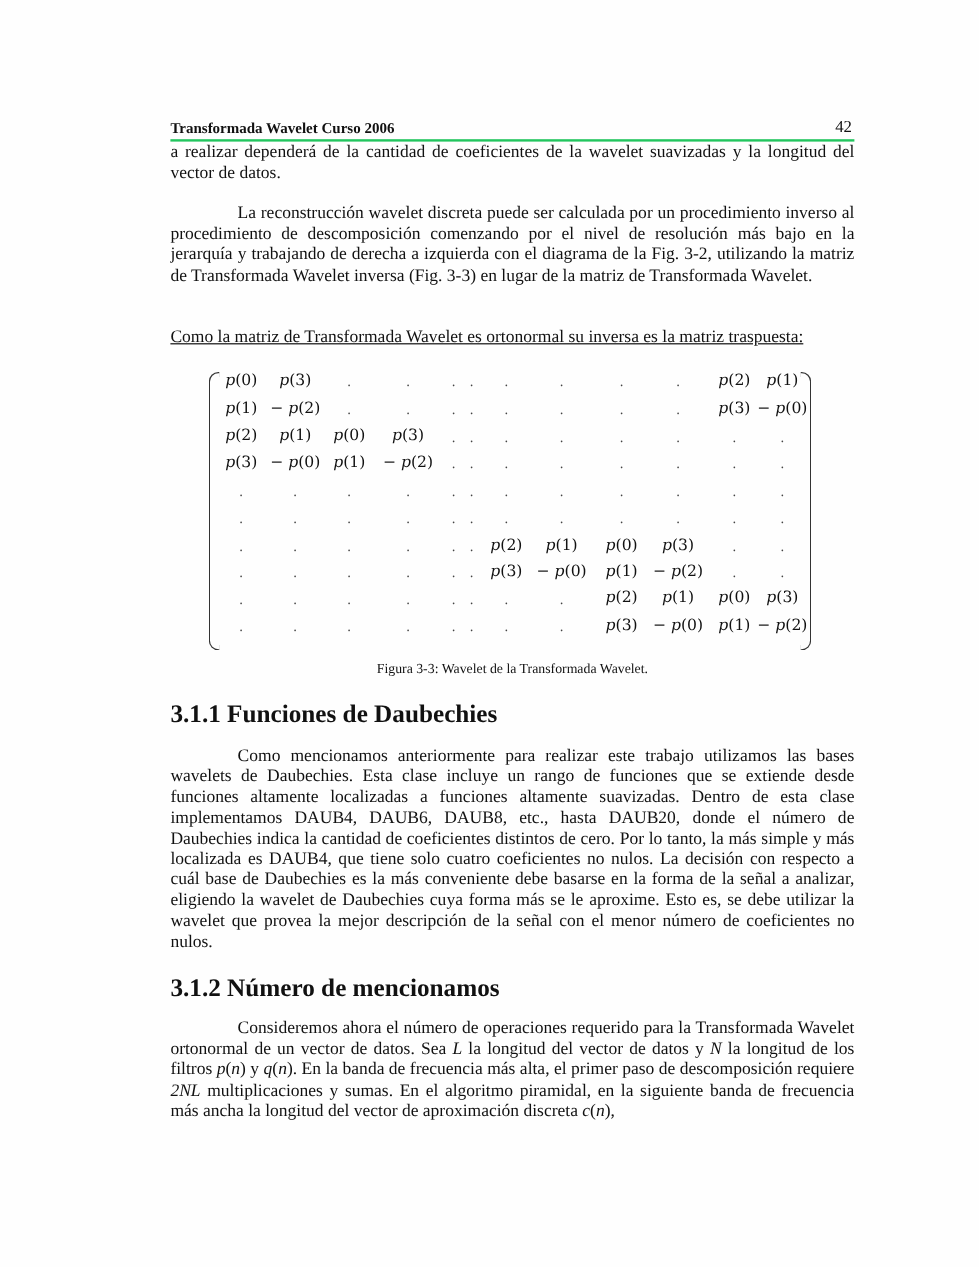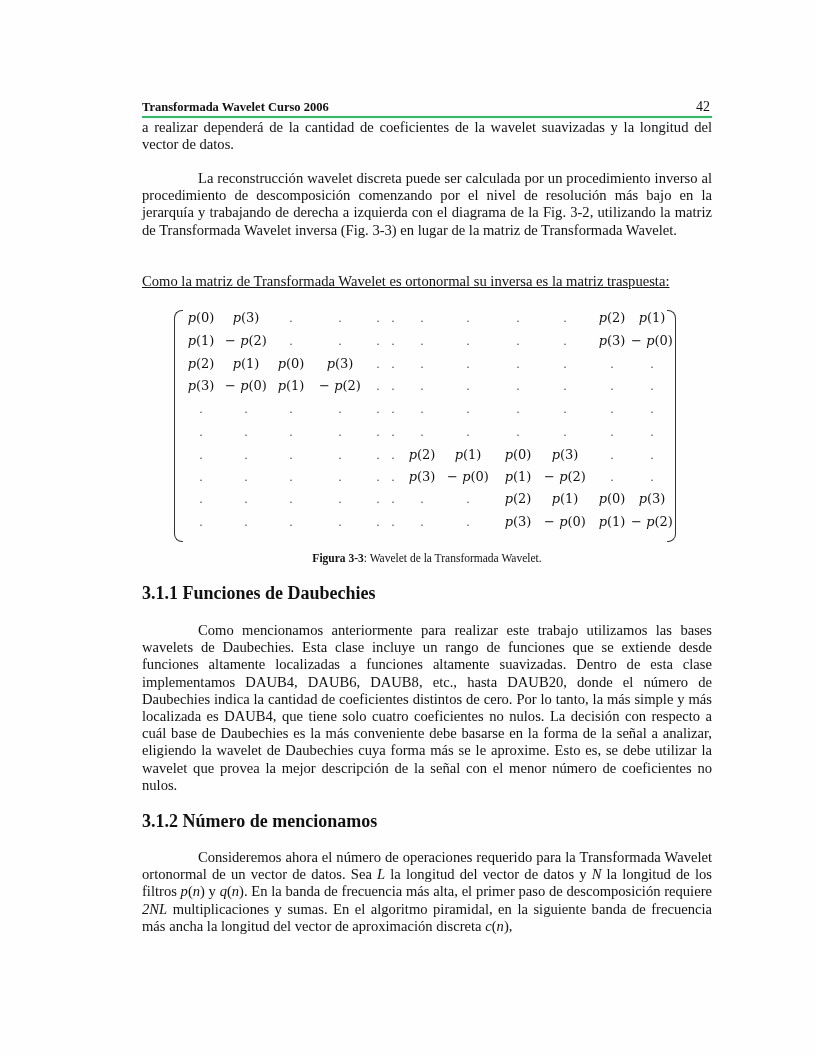--- a/index.html
+++ b/index.html
@@ -29,23 +29,23 @@
   .matrix .bracket-r { right: 0; border-left: none; border-radius: 0 8px 8px 0; }
   .cell {
     position: absolute; font-size: 14.5px; white-space: nowrap; transform: translateX(-50%);
     font-family: "DejaVu Serif", "Liberation Serif", serif; font-size: 13px;
   }
   .cell.dot { font-size: 11px; color: #444; }
   .cell i { font-style: italic; }
   .caption {
     position: absolute; left: 142px; top: 552px; width: 570px; text-align: center; font-size: 11.5px;
   }
-  .caption b { font-weight: bold; }
+  .caption b { font-weight: normal; }
   .section-heading {
-    position: absolute; left: 142px; font-size: 18px; font-weight: bold; margin: 0;
+    position: absolute; left: 142px; font-size: 21px; font-weight: bold; margin: 0;
   }
 </style>
 </head>
 <body>
 
 <div class="page-header">
   <span class="hdr-title">Transformada Wavelet Curso 2006</span>
   <span class="hdr-num">42</span>
 </div>
 

